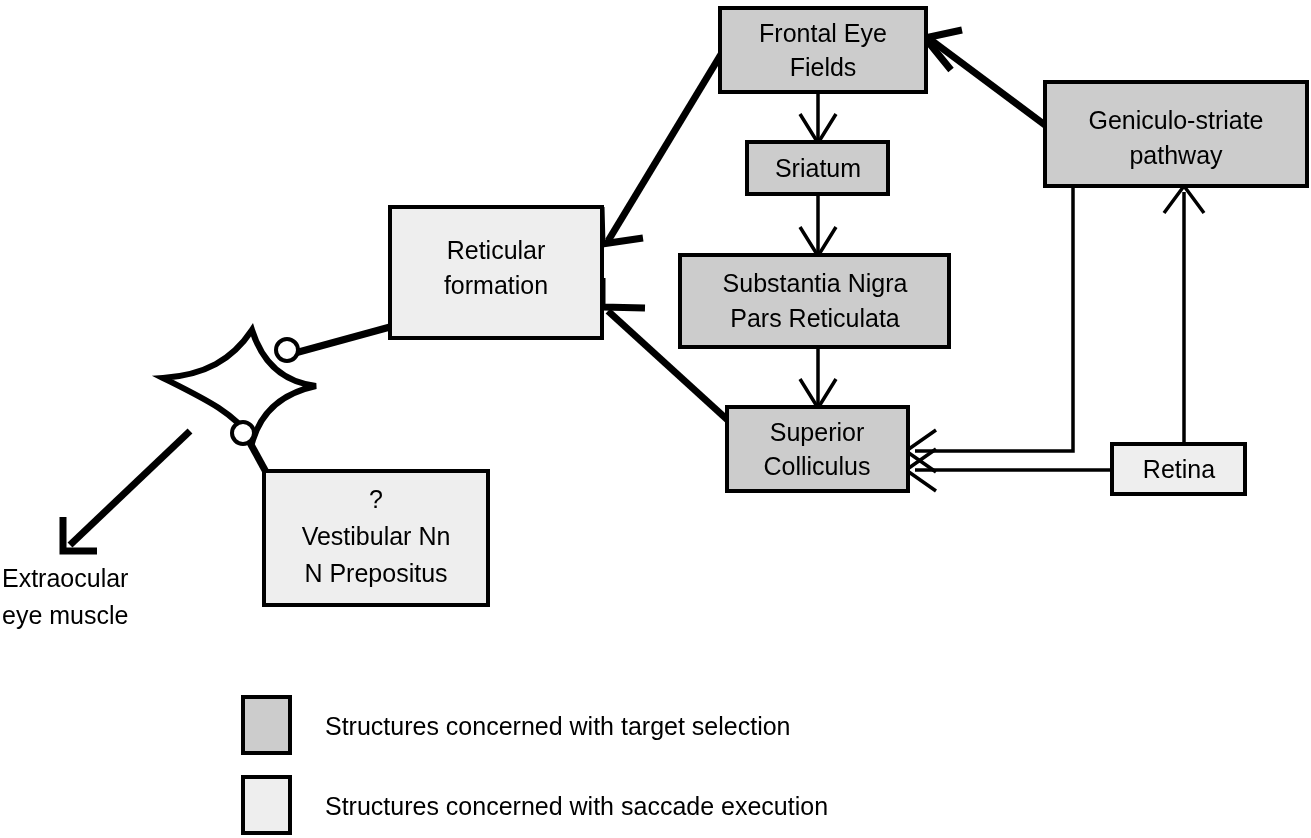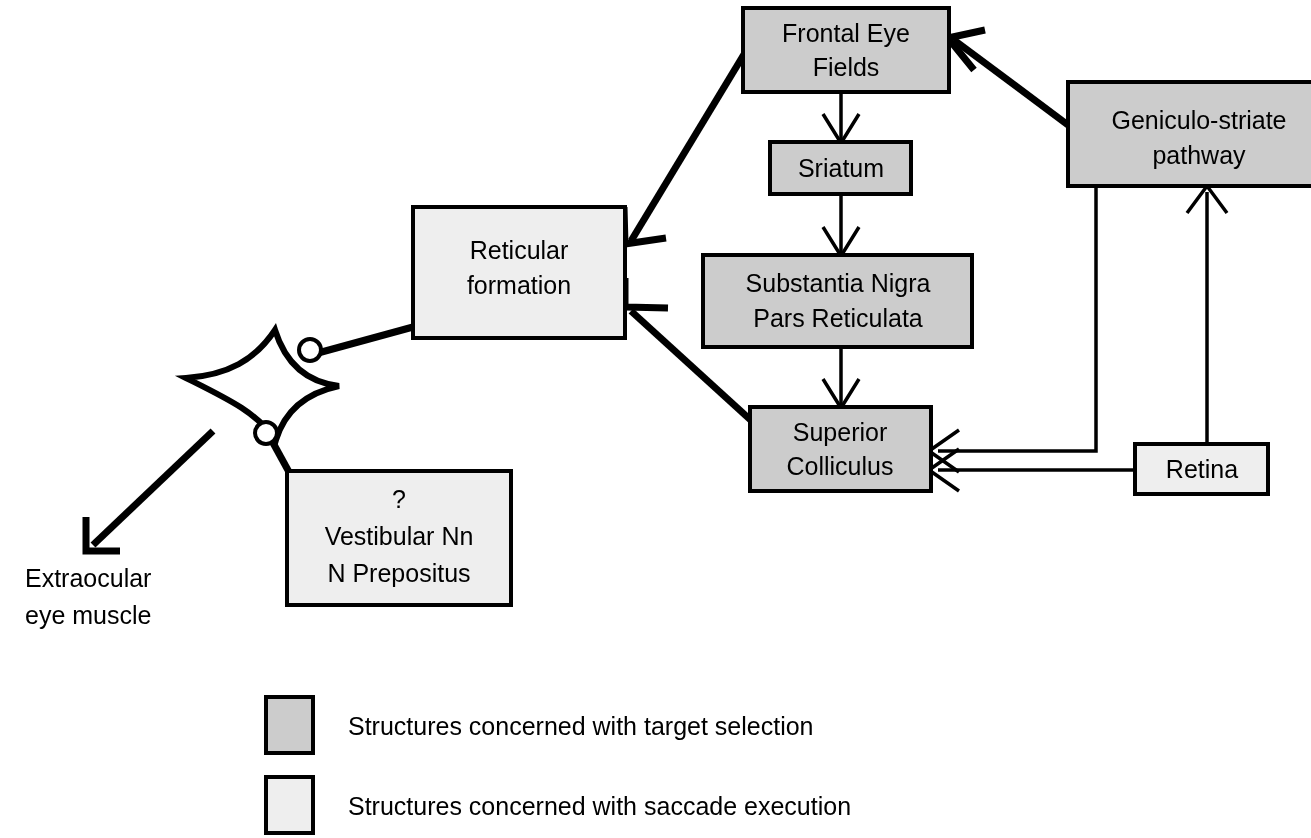--- a/index.html
+++ b/index.html
@@ -1,17 +1,17 @@
 <!DOCTYPE html>
 <html><head>
 <meta charset="utf-8">
 <style>
   html,body{margin:0;padding:0;background:#ffffff;}
   body{width:1311px;height:838px;overflow:hidden;font-family:"Liberation Sans",sans-serif;}
-  #stage{position:relative;width:1236px;height:838px;background:#fff;margin-left:23px;}
+  #stage{position:relative;width:1236px;height:838px;background:#fff;}
   svg#diagram{position:absolute;left:0;top:0;width:1311px;height:838px;}
   .boxtext{font-family:"Liberation Sans",sans-serif;font-size:25px;fill:#000;text-anchor:middle;dominant-baseline:middle;}
   .freetext{font-family:"Liberation Sans",sans-serif;font-size:25px;fill:#000;}
   .legtext{font-family:"Liberation Sans",sans-serif;font-size:25px;fill:#000;}
   .boxrect{stroke:#000;stroke-width:4;}
   .legrect{stroke:#000;stroke-width:4;}
   .link{stroke:#000;fill:none;}
   .thick{stroke-width:7;}
   .thin{stroke-width:3.5;}
   .soma{stroke:#000;stroke-width:6;fill:#fff;}

